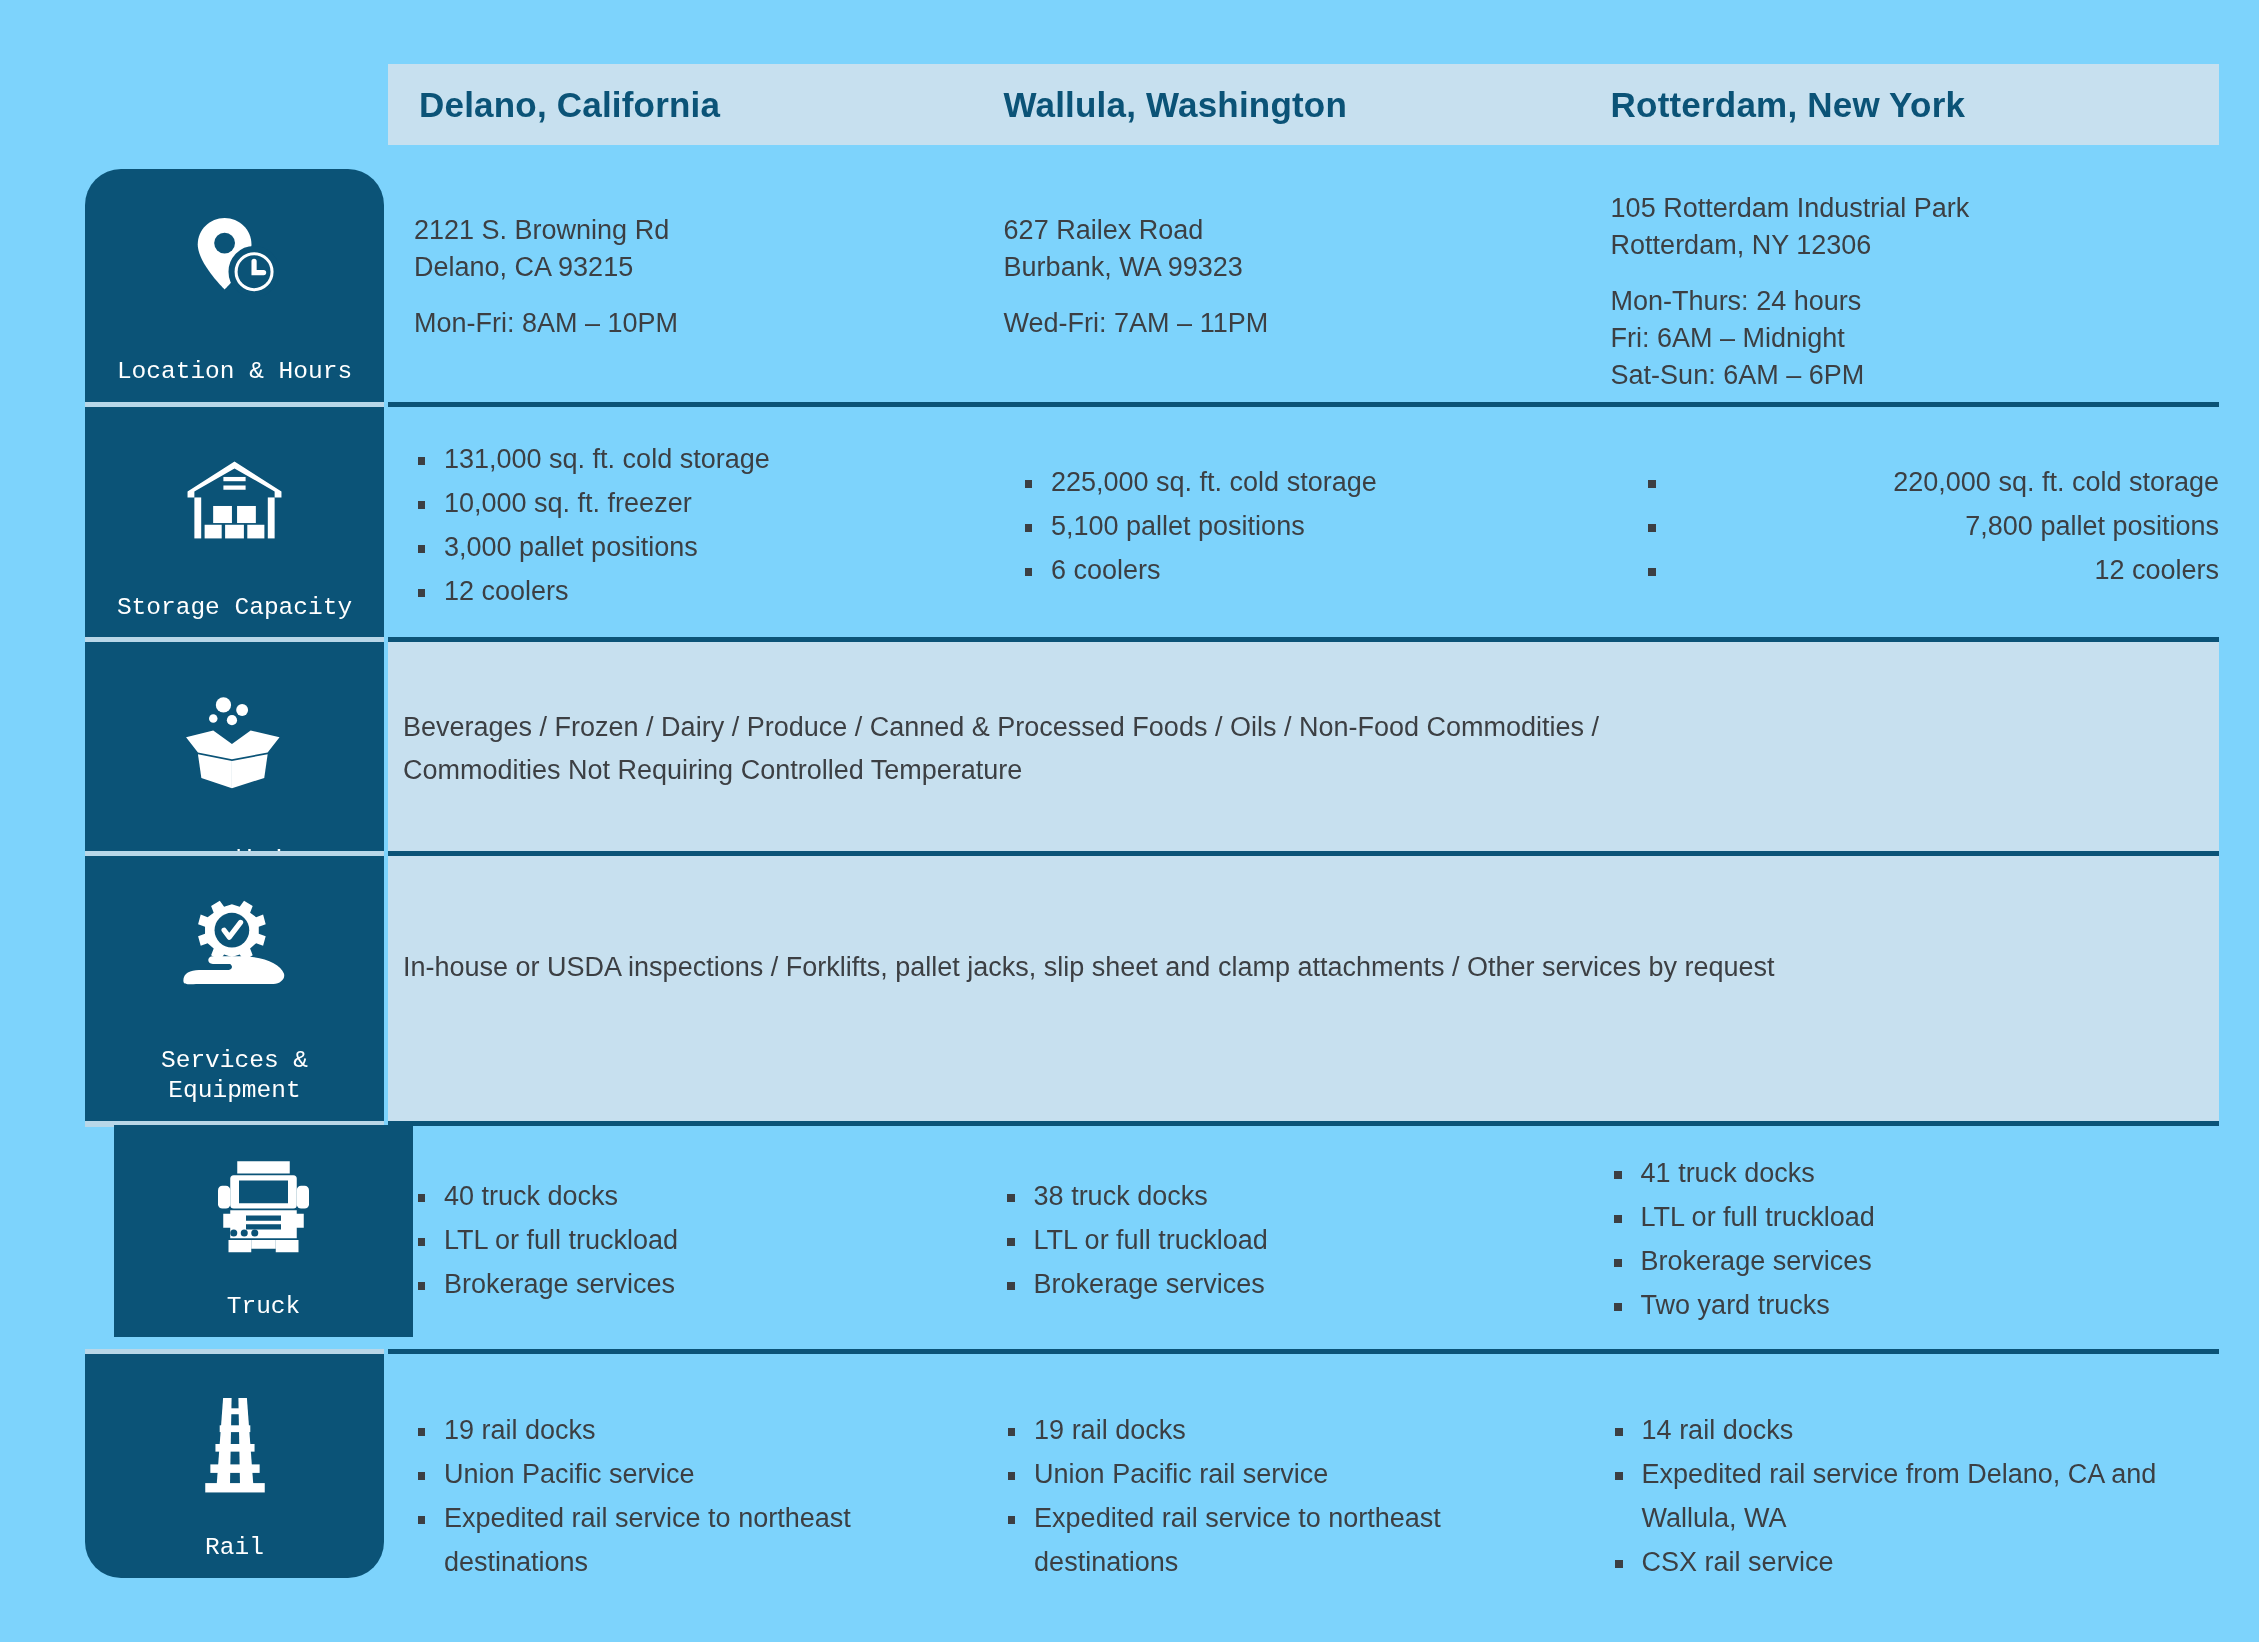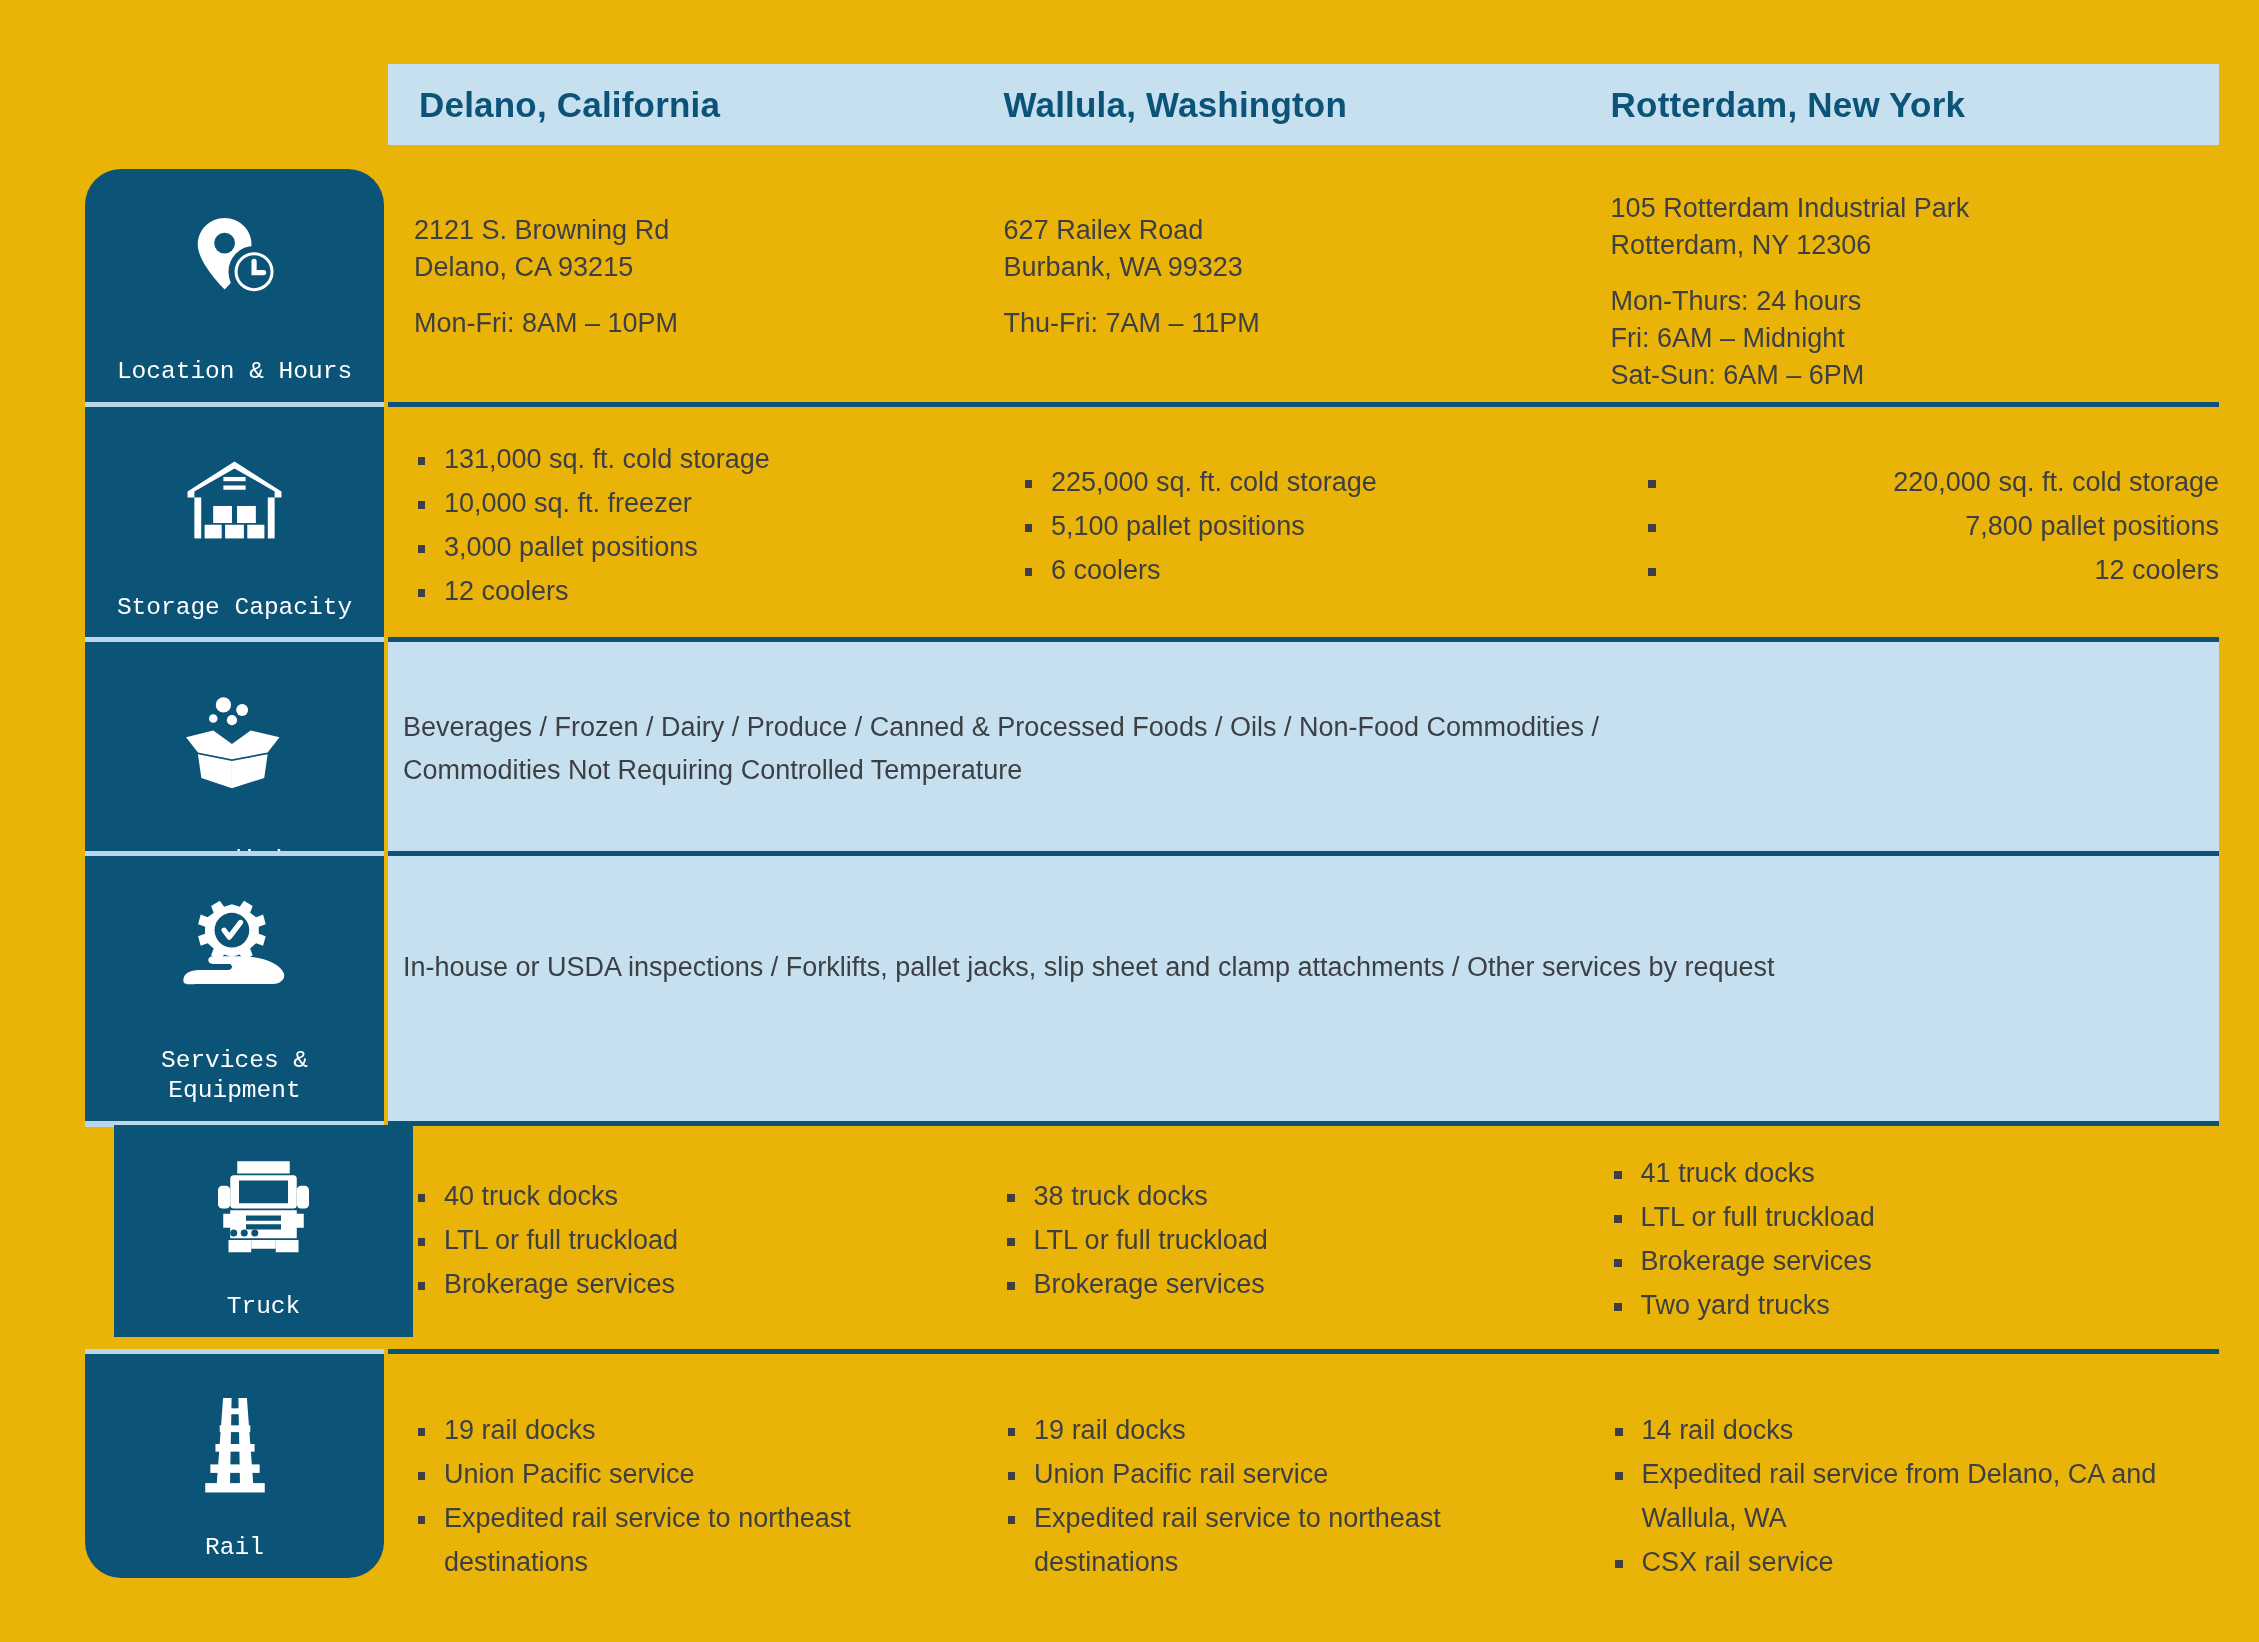--- a/index.html
+++ b/index.html
@@ -6,21 +6,21 @@
   html, body {
     width: 2260px;
     height: 1642px;
     background: #ffffff;
     font-family: "Liberation Sans", sans-serif;
   }
   .page {
     position: relative;
     width: 2260px;
     height: 1642px;
-    background: #eab308;
+    background: #7dd3fc;
   }
 
   
   .grid {
     position: absolute;
     left: 0; top: 0;
     width: 2260px;
     height: 1642px;
   }
 
@@ -176,21 +176,21 @@
             <div>Delano, CA 93215</div>
             <span class="gap"></span>
             <div>Mon-Fri: 8AM – 10PM</div>
           </div>
         </div>
         <div class="ccol c2">
           <div class="addr" style="padding-top: 43px;">
             <div>627 Railex Road</div>
             <div>Burbank, WA 99323</div>
             <span class="gap"></span>
-            <div>Thu-Fri: 7AM – 11PM</div>
+            <div>Wed-Fri: 7AM – 11PM</div>
           </div>
         </div>
         <div class="ccol c3">
           <div class="addr" style="padding-top: 21px;">
             <div>105 Rotterdam Industrial Park</div>
             <div>Rotterdam, NY 12306</div>
             <span class="gap"></span>
             <div>Mon-Thurs: 24 hours</div>
             <div>Fri: 6AM – Midnight</div>
             <div>Sat-Sun: 6AM – 6PM</div>

